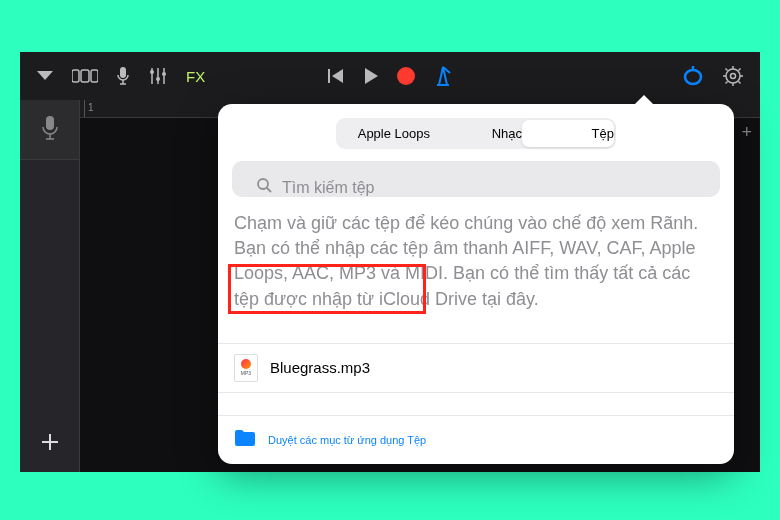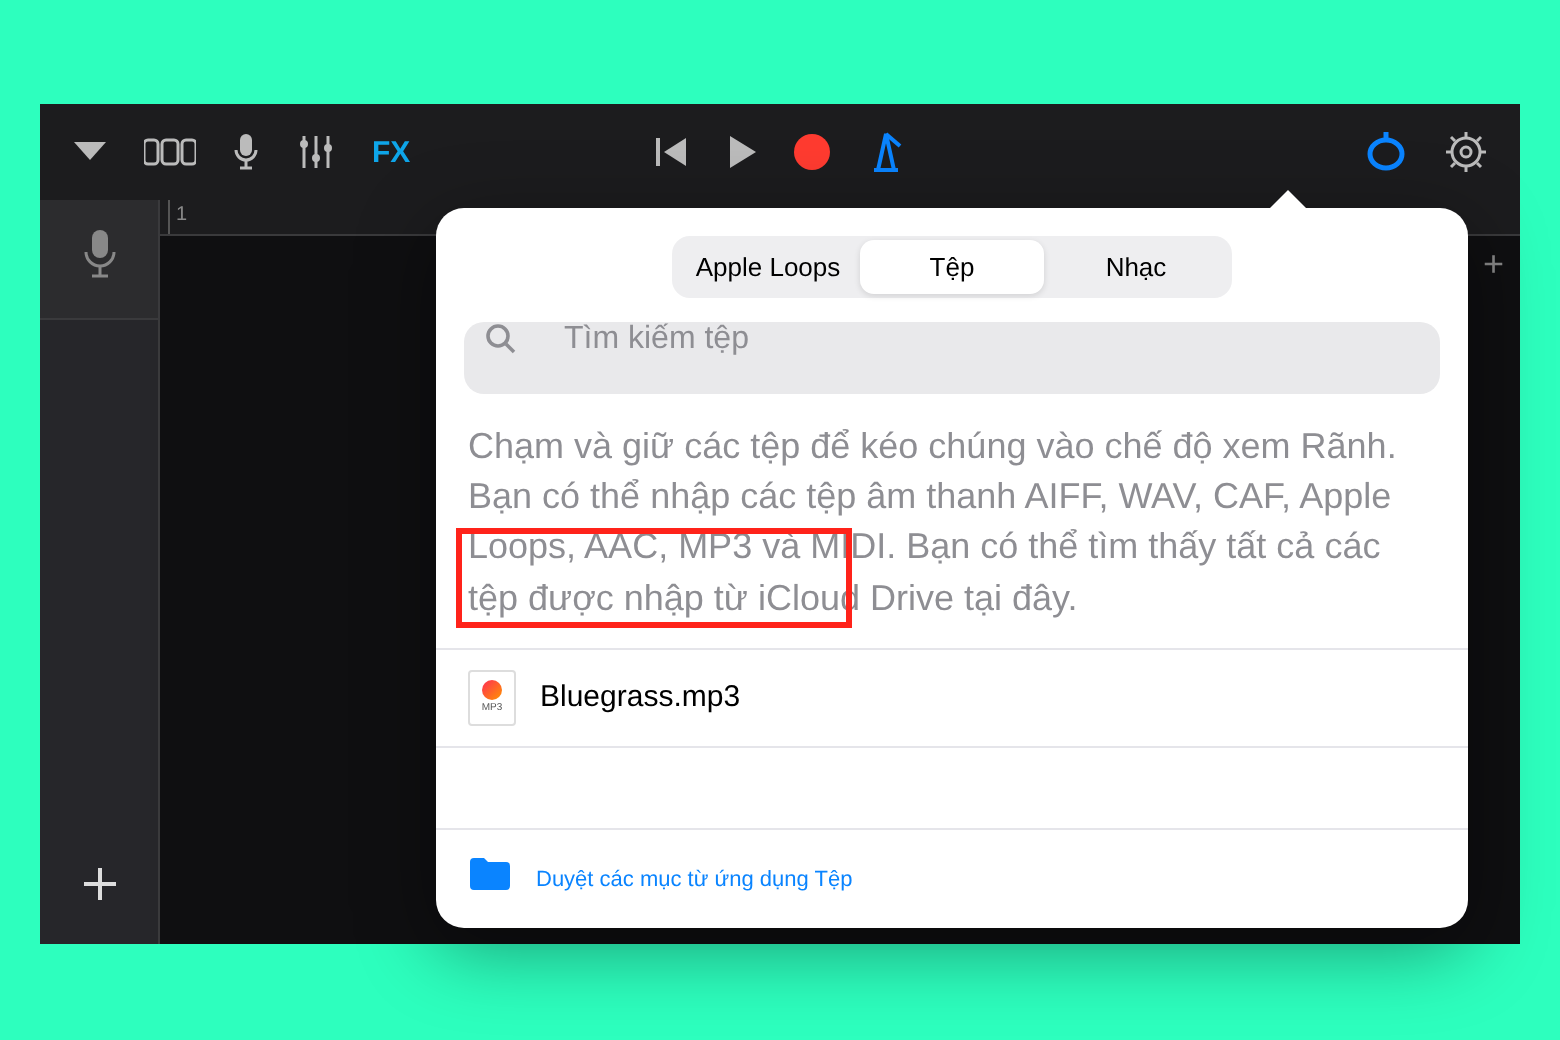--- a/index.html
+++ b/index.html
@@ -25,21 +25,21 @@
       background: #1c1c1e;
       display: flex;
       align-items: center;
       padding: 0 16px;
       gap: 18px;
     }
     .tb-left, .tb-center, .tb-right { display: flex; align-items: center; gap: 18px; }
     .tb-center { position: absolute; left: 50%; transform: translateX(-50%); }
     .tb-right { position: absolute; right: 16px; }
     .icon-btn { color: #bbb; display: flex; align-items: center; justify-content: center; cursor: pointer; }
-    .fx-label { color: #0ea5e9; font-size: 15px; font-weight: 700; }
+    .fx-label { color: #bef264; font-size: 15px; font-weight: 400; }
     .record-dot { width: 18px; height: 18px; background: #ff3b30; border-radius: 50%; }
     .metro-icon { color: #0a84ff; }
     .loop-icon { color: #0a84ff; }
     .track-area {
       display: flex;
       height: calc(100% - 48px);
       background: #0f0f11;
     }
     .track-sidebar {
       width: 60px;
@@ -122,41 +122,41 @@
     .segmented {
       margin: 14px auto 12px;
       background: #eeeef0;
       border-radius: 9px;
       padding: 2px;
       display: flex;
       width: 280px;
     }
     .seg-item {
       flex: 1;
-      text-align: center;
+      text-align: right;
       padding: 6px 0;
       font-size: 13px;
       color: #000;
       border-radius: 7px;
       cursor: pointer;
     }
     .seg-item.active {
       background: #fff;
       box-shadow: 0 1px 3px rgba(0,0,0,0.12);
       font-weight: 500;
     }
     .search-bar {
       margin: 0 14px 10px;
       background: #e9e9eb;
       border-radius: 10px;
       height: 36px;
       display: flex;
-      align-items: flex-start;
-      padding: 0 10px;
-      gap: 24px;
+      align-items: flex-end;
+      padding: 0 24px;
+      gap: 10px;
     }
     .search-icon { color: #8e8e93; }
     .search-input {
       flex: 1;
       border: none;
       background: transparent;
       font-size: 16px;
       color: #8e8e93;
       outline: none;
     }
@@ -172,20 +172,21 @@
       overflow: auto;
     }
     .file-row {
       display: flex;
       align-items: center;
       gap: 12px;
       padding: 10px 16px;
       border-top: 1px solid #e5e5ea;
       border-bottom: 1px solid #e5e5ea;
       cursor: grab;
+      margin-top: 19px;
     }
     .file-icon {
       width: 24px;
       height: 28px;
       background: #fff;
       border: 1px solid #ddd;
       border-radius: 2px;
       position: relative;
       display: flex;
       flex-direction: column;
@@ -344,22 +345,22 @@
       </div>
       <span class="timeline-add">+</span>
     </div>
   </div>
 
 </div>
 
 <div class="popover">
   <div class="segmented">
     <div class="seg-item">Apple Loops</div>
+    <div class="seg-item">Nhạc</div>
     <div class="seg-item active">Tệp</div>
-    <div class="seg-item">Nhạc</div>
   </div>
 
   <div class="search-bar">
     <span class="search-icon">
       <svg width="16" height="16" viewBox="0 0 16 16">
           <circle cx="7" cy="7" r="5" fill="none" stroke="#8e8e93" stroke-width="1.8"></circle>
           <line x1="11" y1="11" x2="15" y2="15" stroke="#8e8e93" stroke-width="1.8"></line>
         </svg>
     </span>
     <input class="search-input" placeholder="Tìm kiếm tệp" style="">

